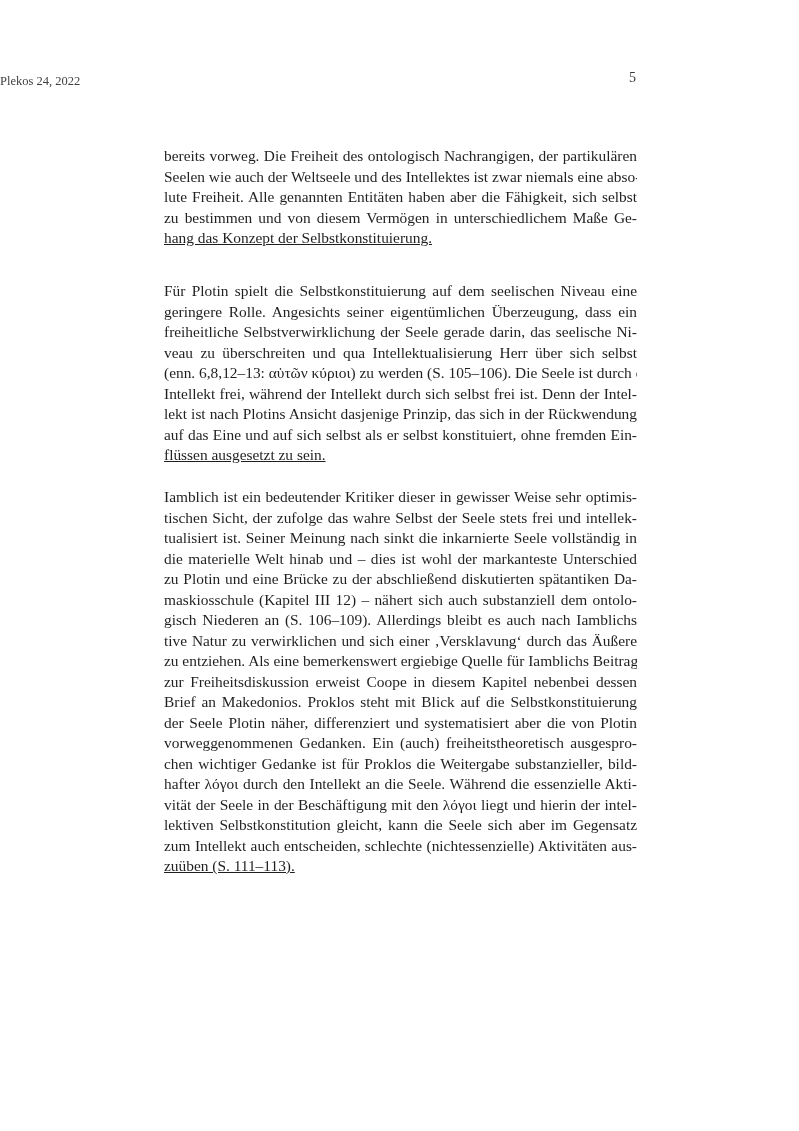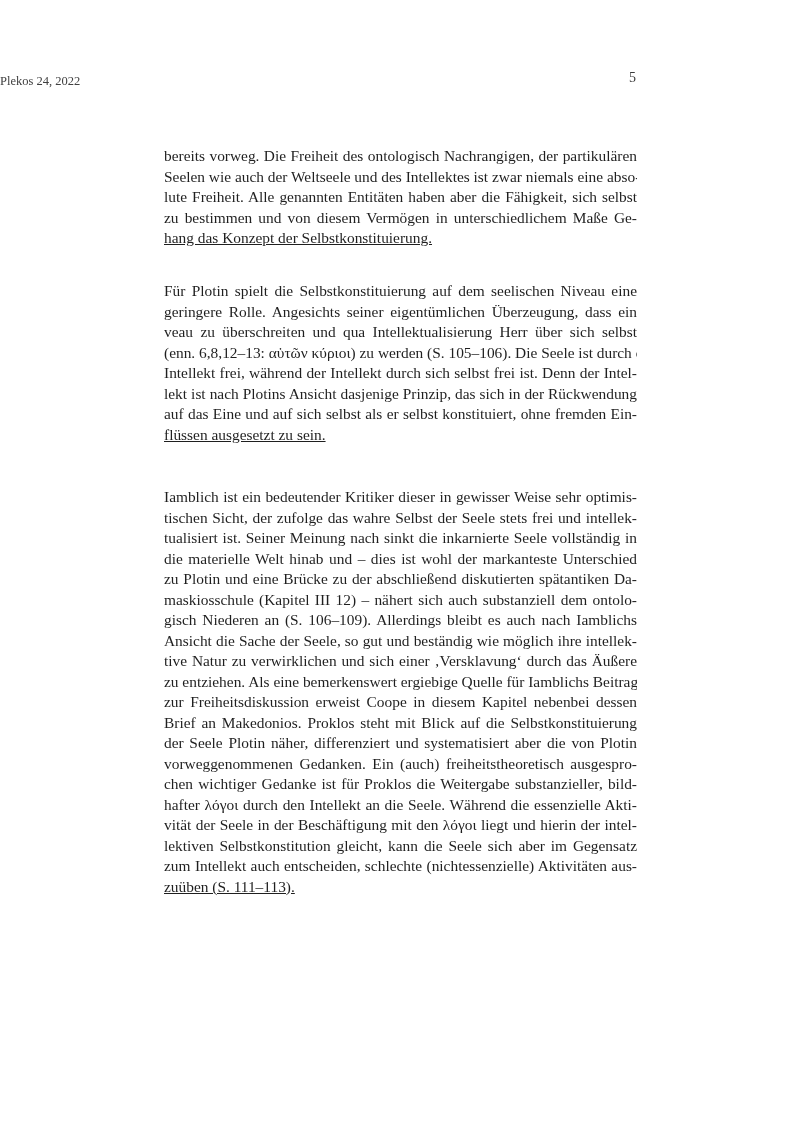--- a/index.html
+++ b/index.html
@@ -41,37 +41,37 @@
       <span class="line">bereits vorweg. Die Freiheit des ontologisch Nachrangigen, der partikulären</span>
       <span class="line">Seelen wie auch der Weltseele und des Intellektes ist zwar niemals eine abso-</span>
       <span class="line">lute Freiheit. Alle genannten Entitäten haben aber die Fähigkeit, sich selbst</span>
       <span class="line">zu bestimmen und von diesem Vermögen in unterschiedlichem Maße Ge-</span>
       <span class="line last">hang das Konzept der Selbstkonstituierung.</span>
     </div>
 
     <div class="para" style="top:135px;">
       <span class="line">Für Plotin spielt die Selbstkonstituierung auf dem seelischen Niveau eine</span>
       <span class="line">geringere Rolle. Angesichts seiner eigentümlichen Überzeugung, dass ein</span>
+      <span class="line">freiheitliche Selbstverwirklichung der Seele gerade darin, das seelische Ni-</span>
       <span class="line">veau zu überschreiten und qua Intellektualisierung Herr über sich selbst</span>
       <span class="line">(enn. 6,8,12–13: αὑτῶν κύριοι) zu werden (S. 105–106). Die Seele ist durch den</span>
       <span class="line">Intellekt frei, während der Intellekt durch sich selbst frei ist. Denn der Intel-</span>
       <span class="line">lekt ist nach Plotins Ansicht dasjenige Prinzip, das sich in der Rückwendung</span>
       <span class="line">auf das Eine und auf sich selbst als er selbst konstituiert, ohne fremden Ein-</span>
       <span class="line last">flüssen ausgesetzt zu sein.</span>
     </div>
 
     <div class="para" style="top:341px;">
       <span class="line">Iamblich ist ein bedeutender Kritiker dieser in gewisser Weise sehr optimis-</span>
       <span class="line">tischen Sicht, der zufolge das wahre Selbst der Seele stets frei und intellek-</span>
       <span class="line">tualisiert ist. Seiner Meinung nach sinkt die inkarnierte Seele vollständig in</span>
       <span class="line">die materielle Welt hinab und – dies ist wohl der markanteste Unterschied</span>
       <span class="line">zu Plotin und eine Brücke zu der abschließend diskutierten spätantiken Da-</span>
       <span class="line">maskiosschule (Kapitel III 12) – nähert sich auch substanziell dem ontolo-</span>
       <span class="line">gisch Niederen an (S. 106–109). Allerdings bleibt es auch nach Iamblichs</span>
-      <span class="line">Ansicht die Sache der Seele, so gut und beständig wie möglich ihre intellek-</span>
       <span class="line">tive Natur zu verwirklichen und sich einer ‚Versklavung‘ durch das Äußere</span>
       <span class="line">zu entziehen. Als eine bemerkenswert ergiebige Quelle für Iamblichs Beitrag</span>
       <span class="line">zur Freiheitsdiskussion erweist Coope in diesem Kapitel nebenbei dessen</span>
       <span class="line">Brief an Makedonios. Proklos steht mit Blick auf die Selbstkonstituierung</span>
       <span class="line">der Seele Plotin näher, differenziert und systematisiert aber die von Plotin</span>
       <span class="line">vorweggenommenen Gedanken. Ein (auch) freiheitstheoretisch ausgespro-</span>
       <span class="line">chen wichtiger Gedanke ist für Proklos die Weitergabe substanzieller, bild-</span>
       <span class="line">hafter λόγοι durch den Intellekt an die Seele. Während die essenzielle Akti-</span>
       <span class="line">vität der Seele in der Beschäftigung mit den λόγοι liegt und hierin der intel-</span>
       <span class="line">lektiven Selbstkonstitution gleicht, kann die Seele sich aber im Gegensatz</span>

